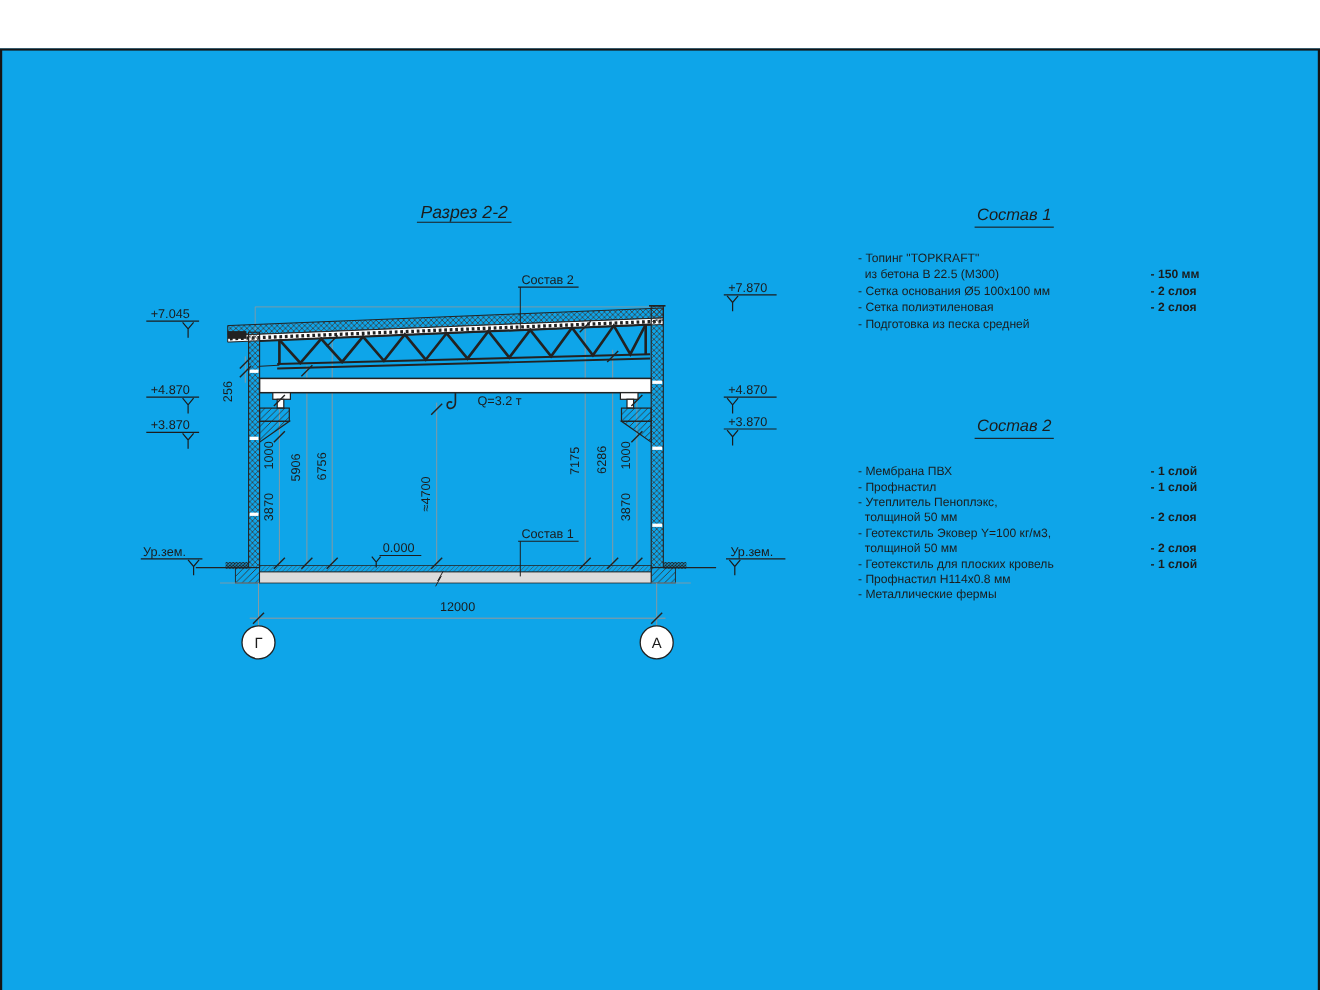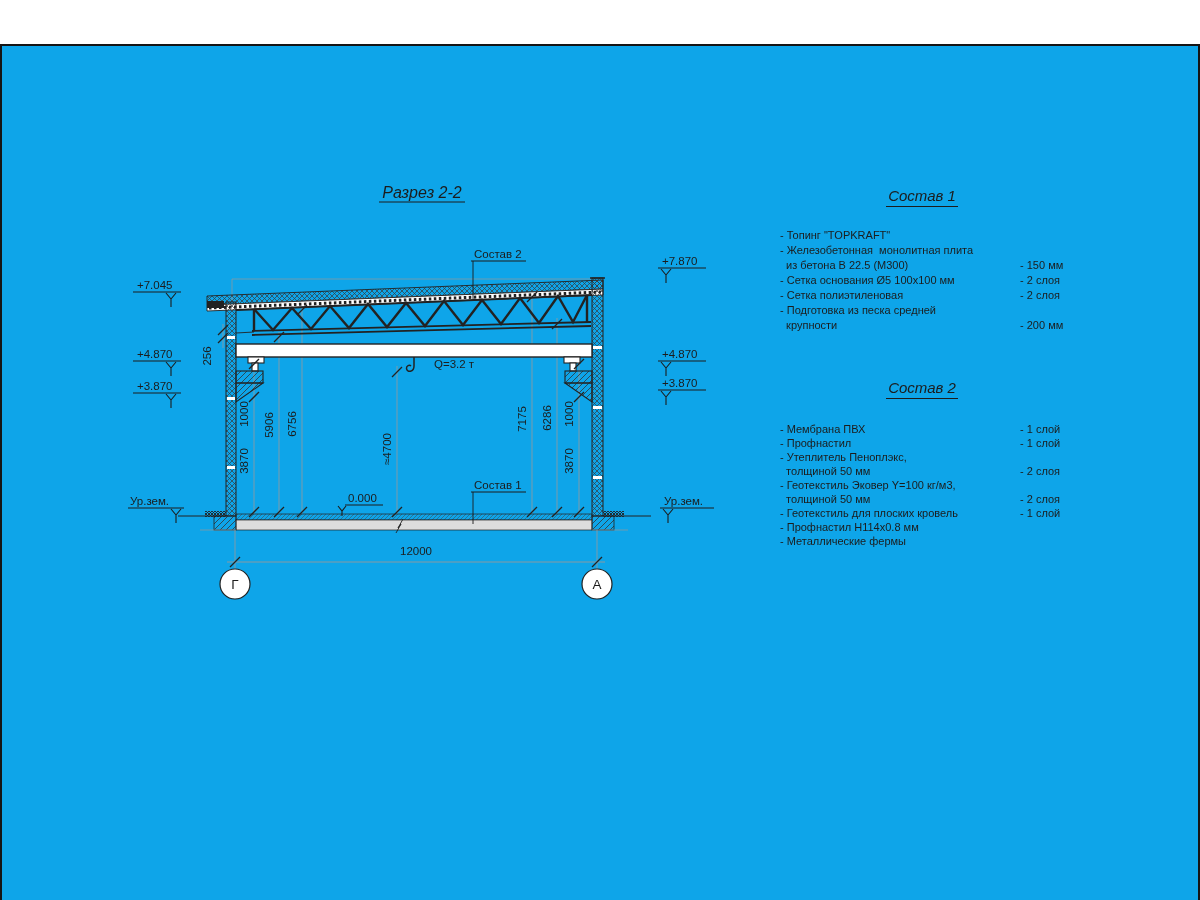--- a/index.html
+++ b/index.html
@@ -9,21 +9,21 @@
   svg text.dim{font-size:11.5px;}
   svg text.axis{font-size:13.5px;}
   svg text.title{font-size:16px;font-style:italic;}
   .spec{position:absolute;width:300px;color:#1c1c1c;}
   .spec-hdr{font-size:15px;font-style:italic;text-align:center;height:18px;}
   .spec-hdr span{border-bottom:1px solid #1c1c1c;padding:0 2px 2px 2px;}
   .spec-rows{padding-left:8px;}
   .row{position:relative;white-space:pre;font-size:11px;}
   .spec1 .row{height:15px;line-height:15px;}
   .spec2 .row{height:14px;line-height:14px;}
-  .val{position:absolute;left:240px;top:0;white-space:pre;}
+  .val{position:absolute;left:266px;top:0;white-space:pre;font-weight:bold;}
 </style>
 </head>
 <body>
 
 <div class="canvas">
 
 <svg width="1200" height="900" viewBox="0 0 1200 900">
   <defs>
     <pattern id="xh" width="5" height="5" patternUnits="userSpaceOnUse">
       <path d="M0,5 L5,0 M0,0 L5,5" stroke="#3a3a3a" stroke-width="0.7"></path>
@@ -206,26 +206,24 @@
     <circle cx="595" cy="538" r="15" fill="#fff" stroke="#222" stroke-width="1.2"></circle>
     <text class="axis" x="233" y="543" text-anchor="middle">Г</text>
     <text class="axis" x="595" y="543" text-anchor="middle">А</text>
   </g>
 </svg>
 
 <div class="spec spec1" style="left:770px;top:141px;">
   <div class="spec-hdr" style="margin-bottom:23px;"><span>Состав 1</span></div>
   <div class="spec-rows">
     <div class="row"><span>- Топинг "TOPKRAFT"</span><span class="val"></span></div>
-    <div class="row"><span>- Железобетонная  монолитная плита</span><span class="val"></span></div>
     <div class="row"><span>  из бетона В 22.5 (М300)</span><span class="val">- 150 мм</span></div>
     <div class="row"><span>- Сетка основания Ø5 100x100 мм</span><span class="val">- 2 слоя</span></div>
     <div class="row"><span>- Сетка полиэтиленовая</span><span class="val">- 2 слоя</span></div>
     <div class="row"><span>- Подготовка из песка средней</span><span class="val"></span></div>
-    <div class="row"><span>  крупности</span><span class="val">- 200 мм</span></div>
   </div>
 </div>
 
 <div class="spec spec2" style="left:770px;top:333px;">
   <div class="spec-hdr" style="margin-bottom:25px;"><span>Состав 2</span></div>
   <div class="spec-rows">
     <div class="row"><span>- Мембрана ПВХ</span><span class="val">- 1 слой</span></div>
     <div class="row"><span>- Профнастил</span><span class="val">- 1 слой</span></div>
     <div class="row"><span>- Утеплитель Пеноплэкс,</span><span class="val"></span></div>
     <div class="row"><span>  толщиной 50 мм</span><span class="val">- 2 слоя</span></div>

